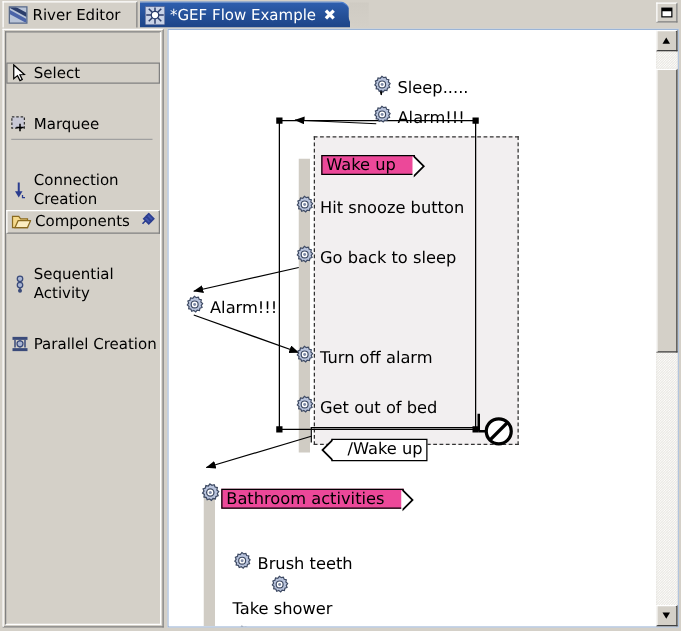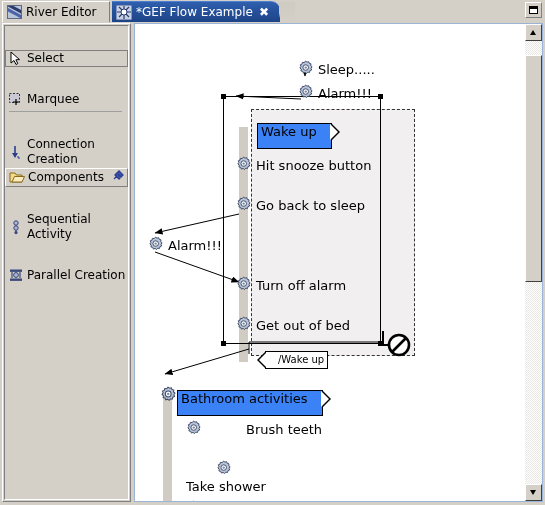--- a/index.html
+++ b/index.html
@@ -208,23 +208,23 @@
     white-space: nowrap;
     line-height: 14px;
   }
   .node .gear { flex: 0 0 auto; margin-right: 3px; }
   .node .txt { padding-left: 1px; }
 
   
   .tag {
     position: relative;
     border: 1px solid #000;
-    background: #3b82f6;
+    background: #ec4899;
     padding: 0px 14px 0px 3px;
-    font-size: 13px; line-height: 16px; height: 26px;
+    font-size: 13px; line-height: 16px; height: 16px;
     display: inline-block;
   }
   .tag::after{
     content:""; position:absolute; right:-9px; top:-1px;
     width:0; height:0;
     border-top: 9px solid transparent;
     border-bottom: 9px solid transparent;
     border-left: 9px solid #000;
   }
   .tag::before{
@@ -233,21 +233,21 @@
     border-top: 8px solid transparent;
     border-bottom: 8px solid transparent;
     border-left: 8px solid #ffffff;
     z-index:1;
   }
   .tag-left {
     position: relative;
     border: 1px solid #000;
     background: #ffffff;
     padding: 0px 3px 0px 12px;
-    font-size: 10px; line-height: 16px; height: 18px;
+    font-size: 13px; line-height: 16px; height: 18px;
     display: inline-block;
   }
   .tag-left::after{
     content:""; position:absolute; left:-9px; top:-1px;
     width:0; height:0;
     border-top: 9px solid transparent;
     border-bottom: 9px solid transparent;
     border-right: 9px solid #000;
   }
   .tag-left::before{
@@ -499,21 +499,21 @@
         <span class="gear">
           <svg width="17" height="17" viewBox="0 0 16 16">
             <path d="M8 1 L9.4 2 L11 1.6 L11.6 3.2 L13.2 3.6 L12.9 5.3 L14.2 6.4 L13.2 7.8 L13.8 9.4 L12.2 10 L11.8 11.7 L10.1 11.4 L9 12.7 L7.6 11.7 L6 12.3 L5.4 10.7 L3.7 10.3 L4 8.6 L2.7 7.5 L3.7 6.1 L3.1 4.5 L4.7 3.9 L5.1 2.2 L6.8 2.5 Z" fill="#b9c4dd" stroke="#3e4a63" stroke-width="0.9"></path>
             <circle cx="8.2" cy="7.1" r="2.6" fill="#ffffff" stroke="#3e4a63" stroke-width="0.9"></circle>
             <circle cx="8.2" cy="7.1" r="1.1" fill="#7d89a6"></circle>
           </svg>
         </span>
         <span class="txt">Turn off alarm</span>
       </div>
 
-      <div class="node" style="left:50px; top:396px;gap:40px;">
+      <div class="node" style="left:50px; top:417px;">
         <span class="gear">
           <svg width="17" height="17" viewBox="0 0 16 16">
             <path d="M8 1 L9.4 2 L11 1.6 L11.6 3.2 L13.2 3.6 L12.9 5.3 L14.2 6.4 L13.2 7.8 L13.8 9.4 L12.2 10 L11.8 11.7 L10.1 11.4 L9 12.7 L7.6 11.7 L6 12.3 L5.4 10.7 L3.7 10.3 L4 8.6 L2.7 7.5 L3.7 6.1 L3.1 4.5 L4.7 3.9 L5.1 2.2 L6.8 2.5 Z" fill="#b9c4dd" stroke="#3e4a63" stroke-width="0.9"></path>
             <circle cx="8.2" cy="7.1" r="2.6" fill="#ffffff" stroke="#3e4a63" stroke-width="0.9"></circle>
             <circle cx="8.2" cy="7.1" r="1.1" fill="#7d89a6"></circle>
           </svg>
         </span>
         <span class="txt">Brush teeth</span>
       </div>
 

